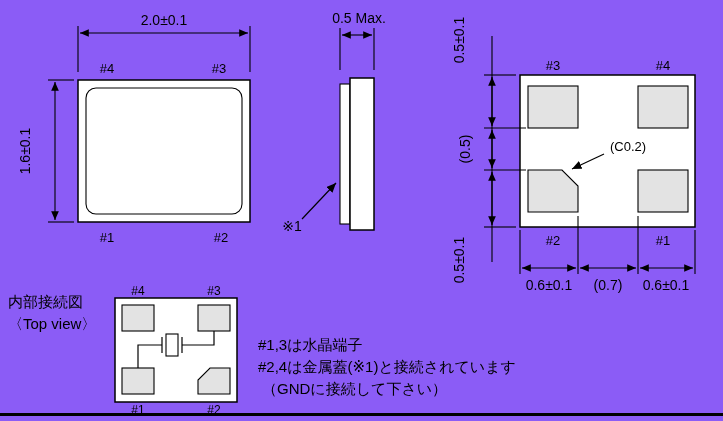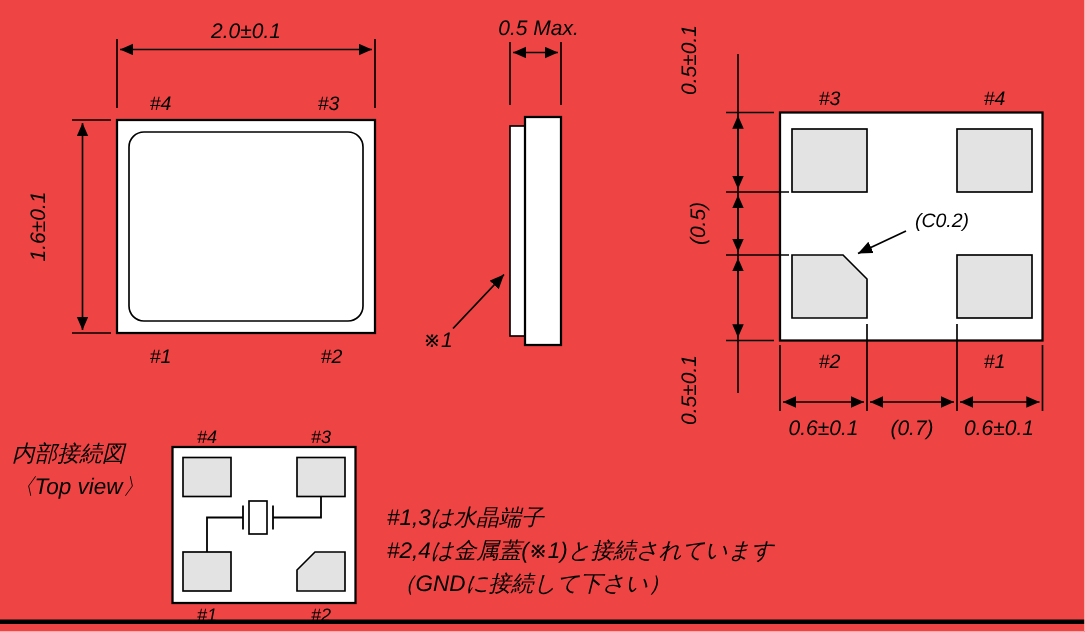--- a/index.html
+++ b/index.html
@@ -1,22 +1,21 @@
 <!DOCTYPE html>
 <html><head>
 <meta charset="utf-8">
 <style>
   html,body{margin:0;padding:0;background:#fff;}
   .canvas{
     position:relative;
     width:723px;height:421px;
-    background:#ef4444;
+    background:#8b5cf6;
     font-family:"Liberation Sans","DejaVu Sans",sans-serif;
     overflow:hidden;
-    font-style:italic;
   }
   svg{display:block;}
   svg text{
     font-family:"Liberation Sans","DejaVu Sans",sans-serif;
     fill:#000;
   }
   .dim{font-size:14px;}
   .padlbl{font-size:13px;}
   .small{font-size:12px;}
   .title{font-size:15px;}

